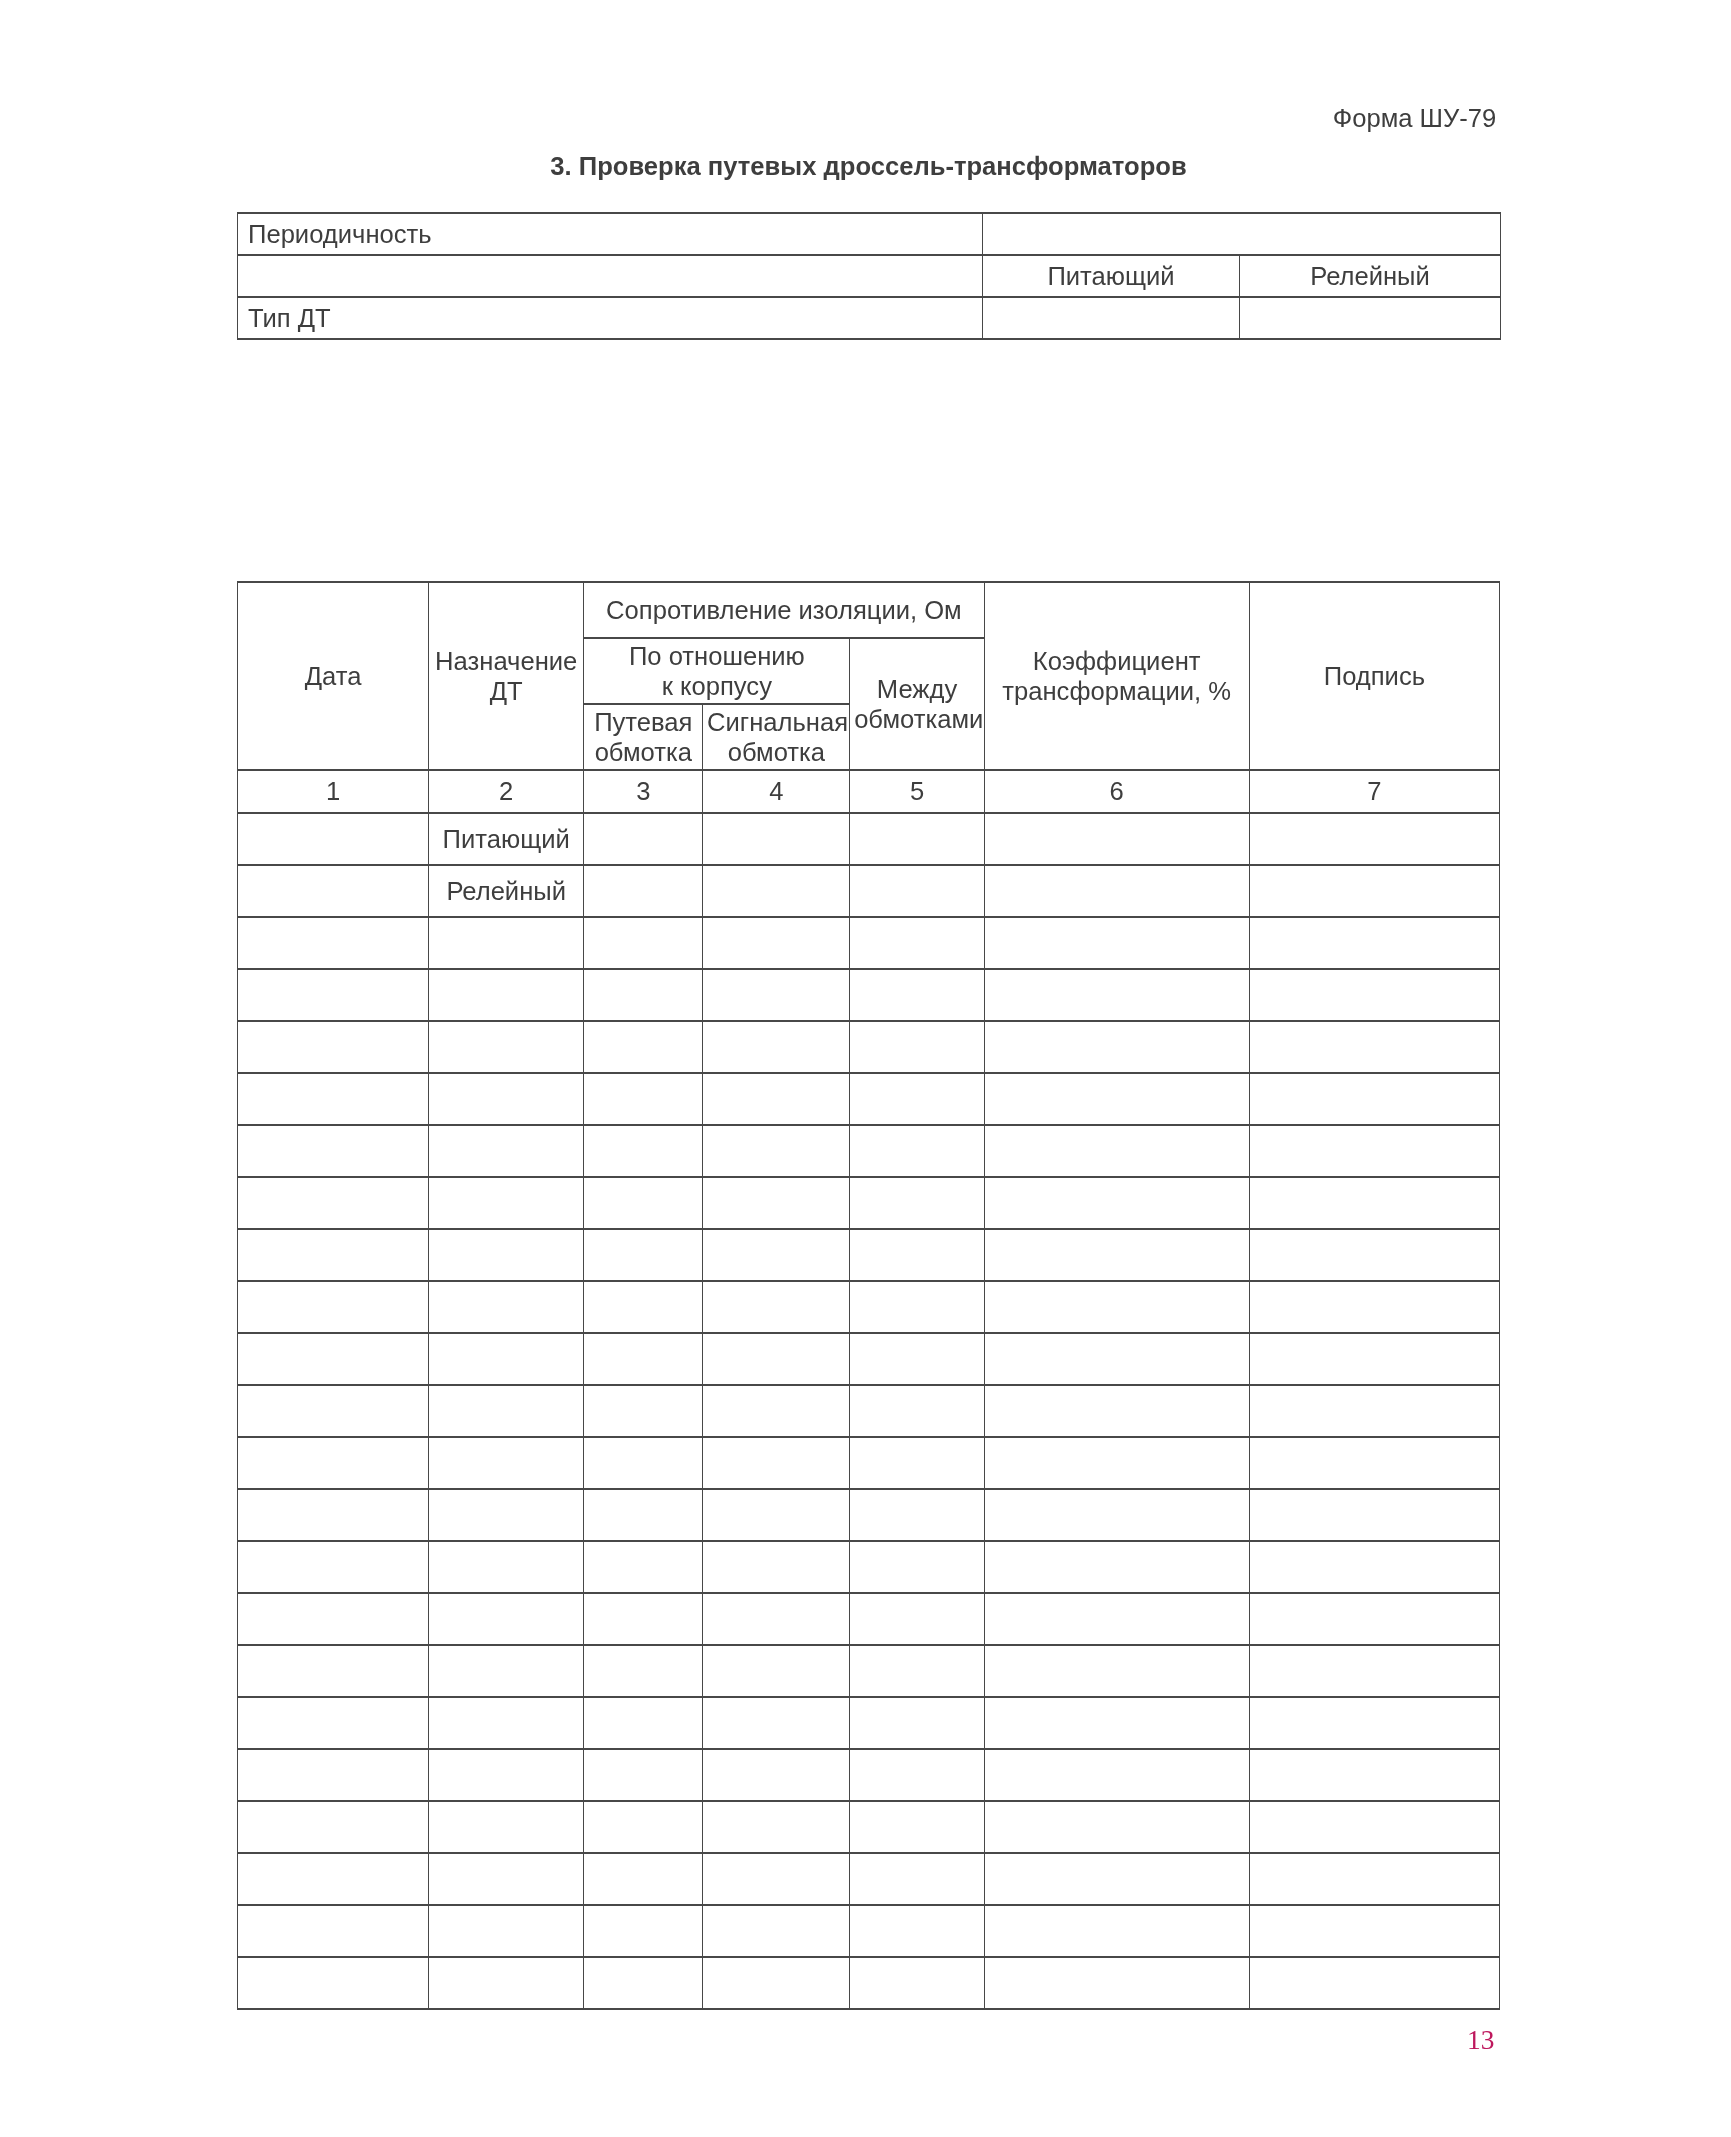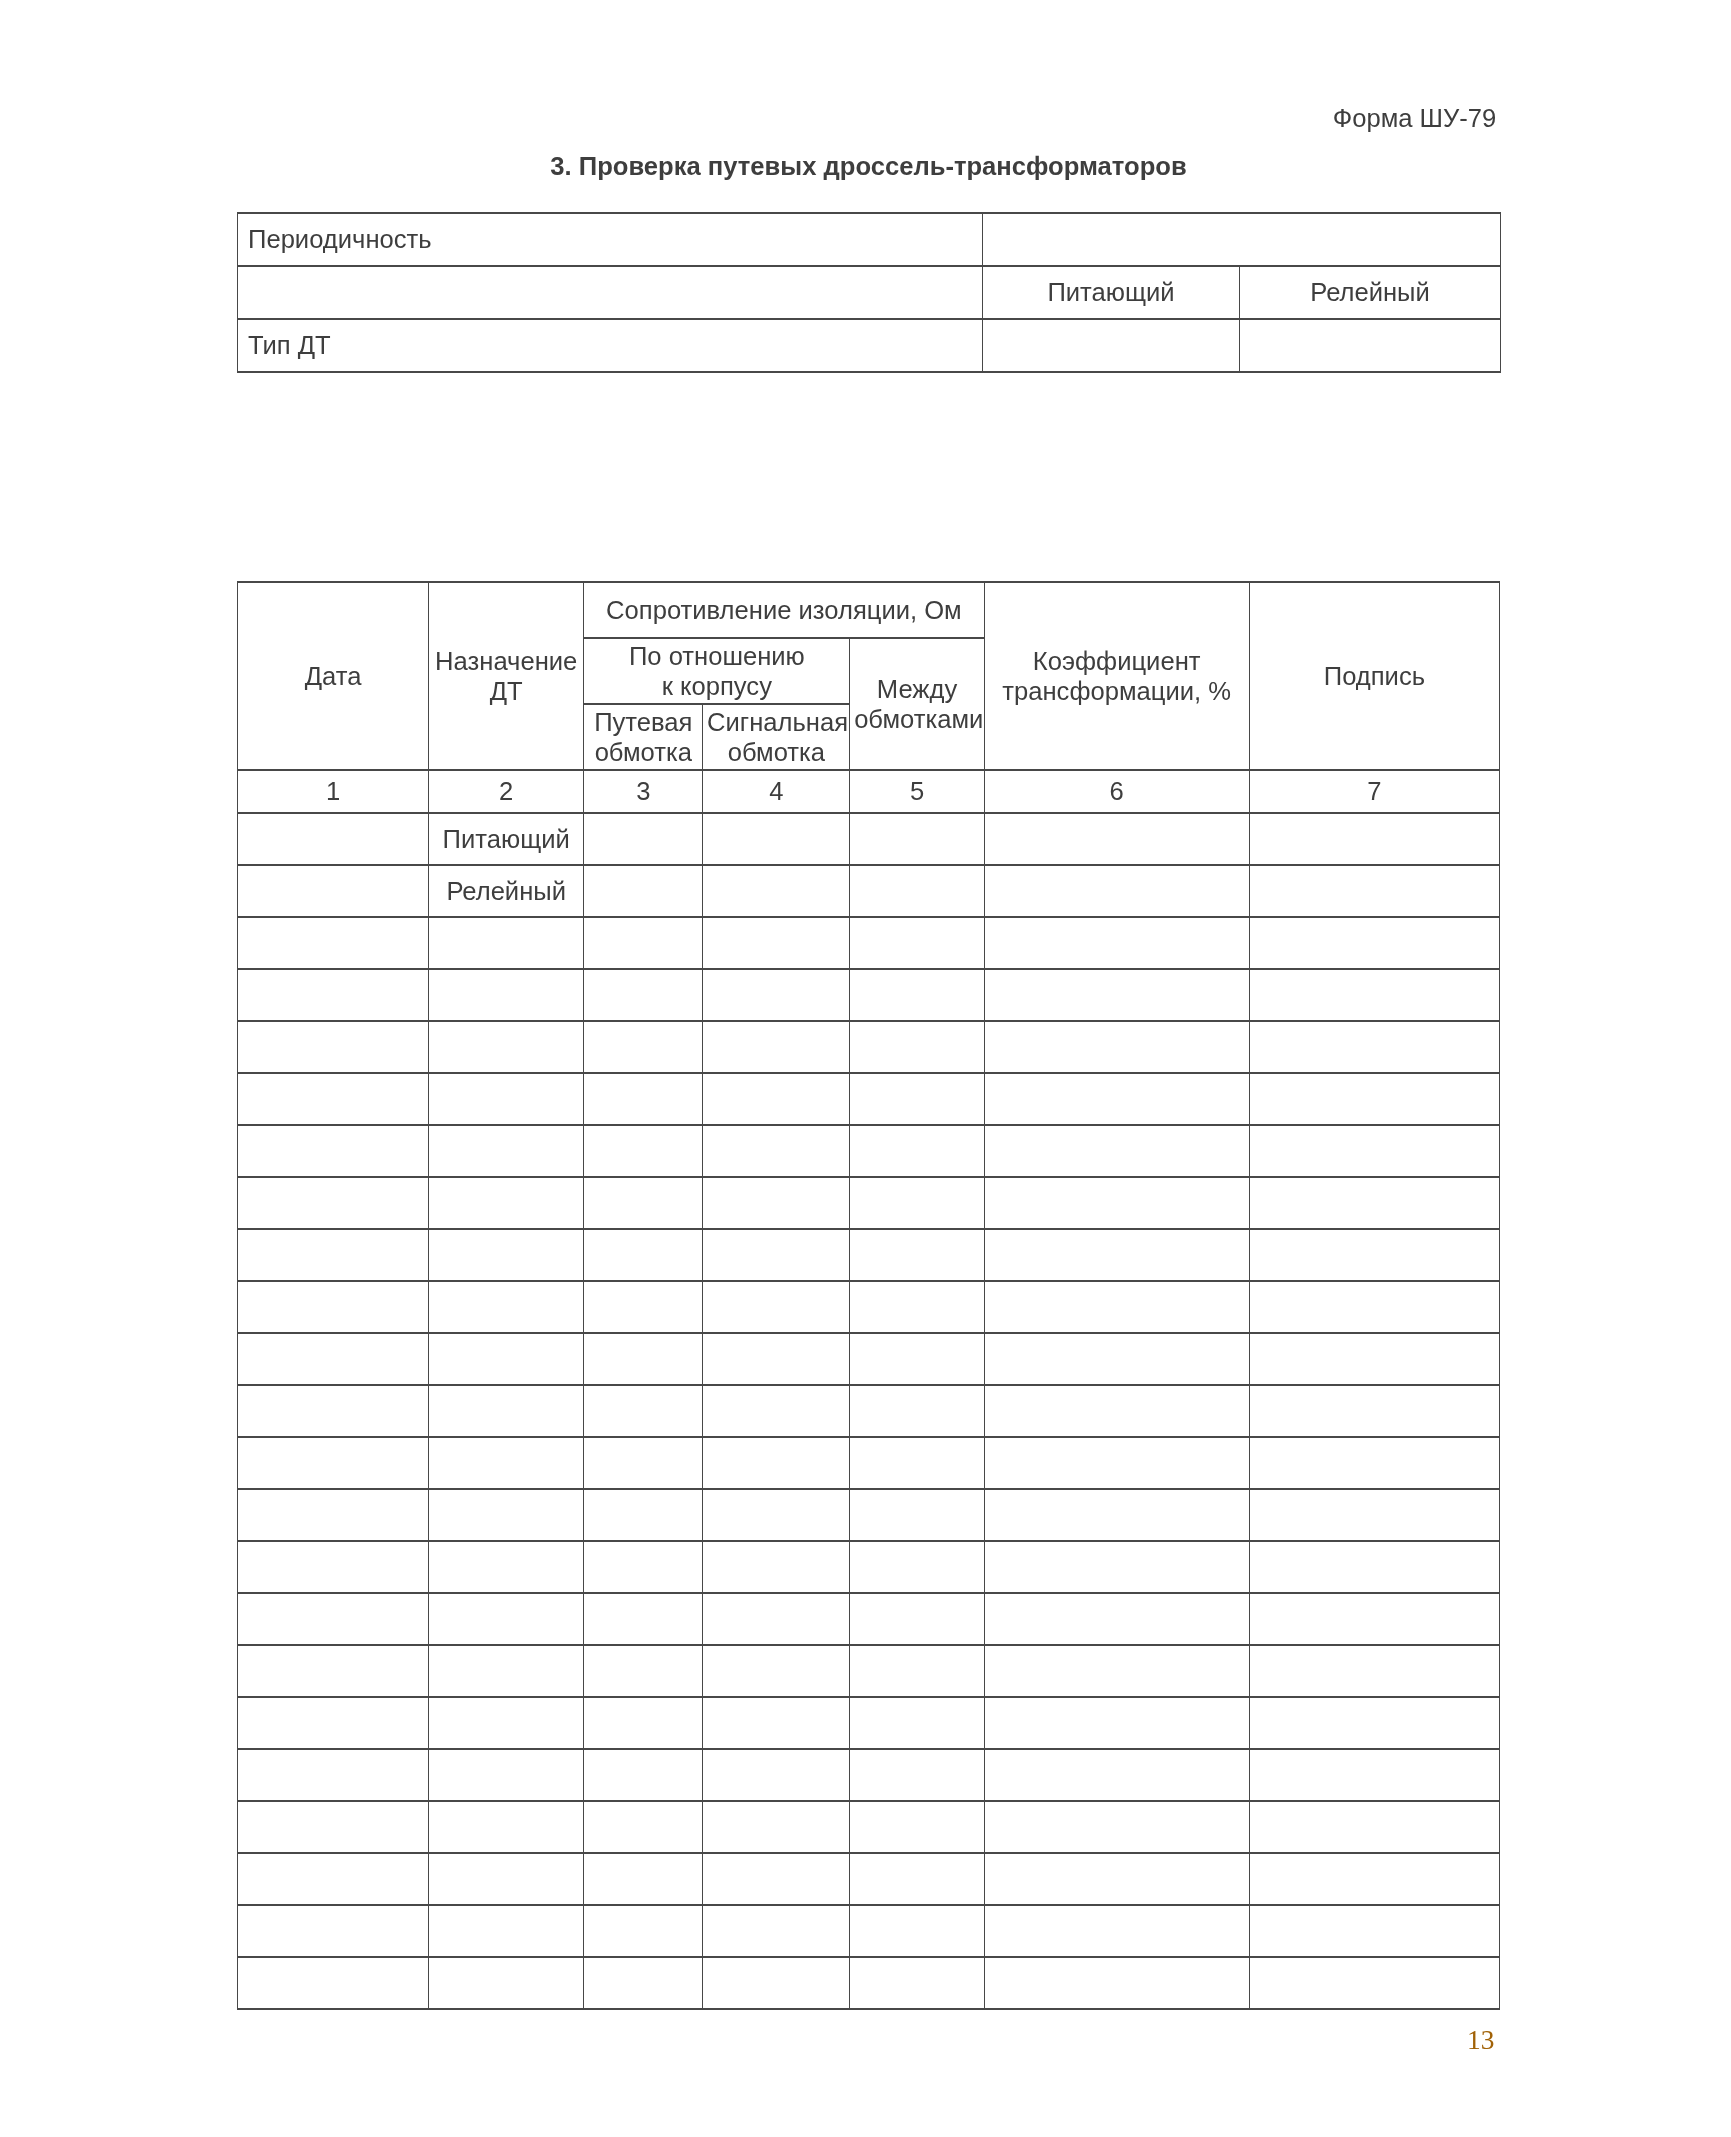--- a/index.html
+++ b/index.html
@@ -16,35 +16,35 @@
     position: absolute; top: 104px; right: 3.7px;
     font-size: 25.6px; white-space: nowrap;
   }
   .page-title {
     position: absolute; top: 152px; left: 0; width: 100%;
     text-align: center; font-size: 25.6px; font-weight: bold; white-space: nowrap;
   }
   .page-number {
     position: absolute; top: 2025px; right: 5.5px;
     font-family: "Liberation Serif", serif;
-    font-size: 27.4px; color: #a16207;
+    font-size: 27.4px; color: #be185d;
   }
 
   table { border-collapse: collapse; table-layout: fixed; width: 1263px; }
   td {
     border: 1.8px solid #484848;
     border-top-width: 2.7px; border-bottom-width: 2.7px;
     font-size: 25.6px; line-height: 1.18;
     text-align: center; vertical-align: middle;
     padding: 1.8px 3.7px;
     white-space: pre-line;
   }
 
   .spec-table { position: absolute; top: 212px; left: 0; }
-  .spec-table tr { height: 53px; }
+  .spec-table tr { height: 42px; }
   .spec-table tr.tall { height: 60px; }
   .spec-table td.label { text-align: left; padding-left: 10px; padding-right: 12.8px; }
 
   .log-table { position: absolute; top: 581px; left: 0; }
   .log-table thead tr.h1 { height: 56px; }
   .log-table thead tr.h2 { height: 66px; }
   .log-table thead tr.h3 { height: 62px; }
   .log-table tr.num-row { height: 43px; }
   .log-table tbody tr { height: 52px; }
 </style>

